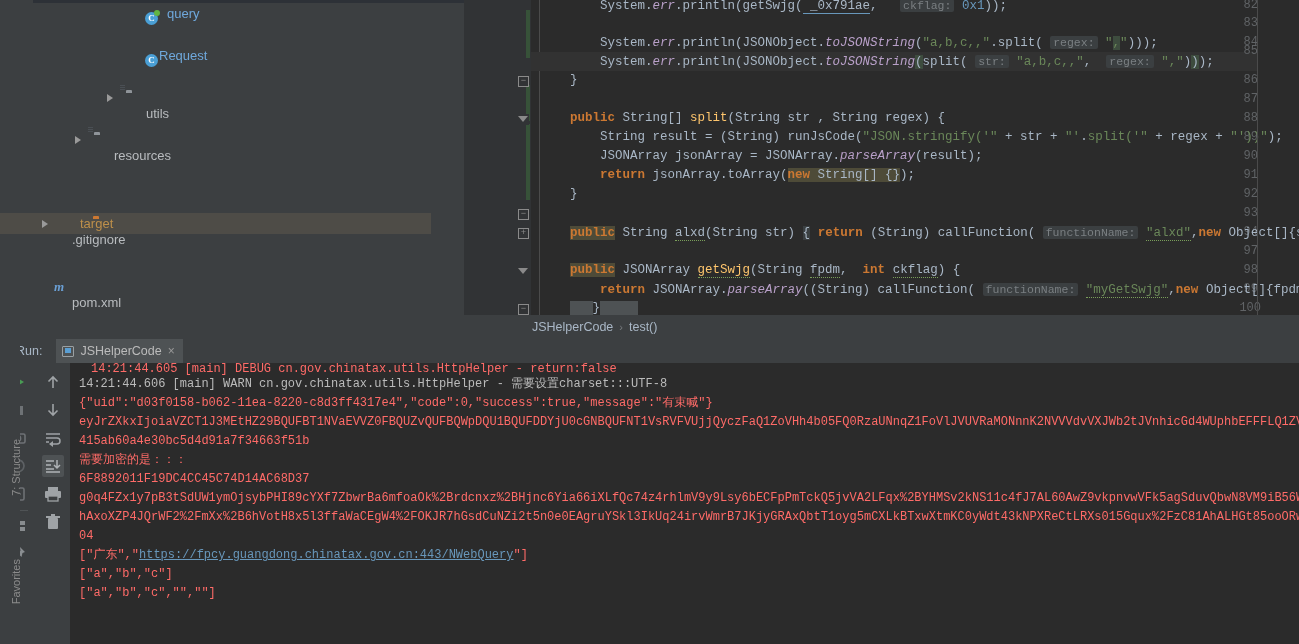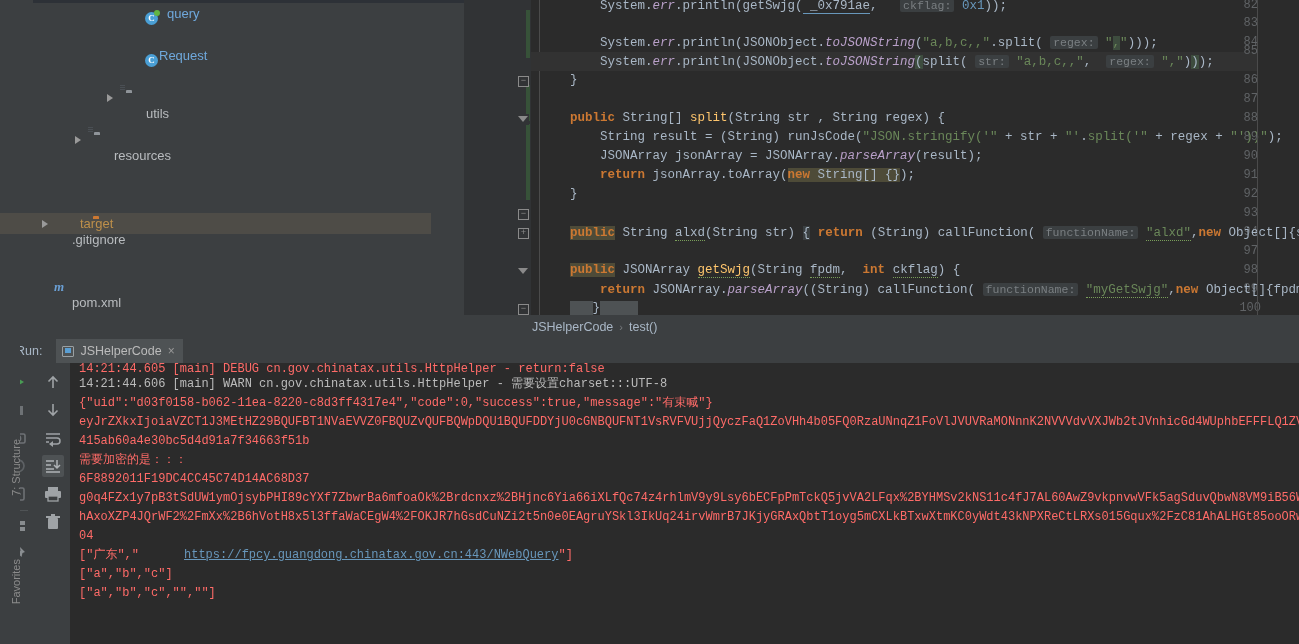--- a/index.html
+++ b/index.html
@@ -151,22 +151,22 @@
   .tb-sel { background:#4e5254; border-radius:2px; }
 
   .console {
     position:absolute; left:70px; top:24px; right:0; bottom:0;
     background:#2b2b2b; overflow:hidden;
     font-family:"Liberation Mono", monospace; font-size:12px;
   }
   .con-line { height:19px; line-height:19px; white-space:pre; padding-left:9px; }
   .c-red { color:#ff6b68; }
   .c-gray { color:#bbbbbb; }
-  .c-link { color:#6897bb; text-decoration:underline;margin-left:45px; }
-  .con-top-clip { height:12px; overflow:hidden; }
+  .c-link { color:#6897bb; text-decoration:underline; }
+  .con-top-clip { height:12px; overflow:hidden;margin-left:12px; }
 
   
   .vtabs { position:absolute; left:0; top:339px; width:20px; height:305px; background:#3c3f41; }
   .vtab {
     position:absolute; left:-18px; writing-mode:vertical-rl; transform:rotate(180deg);
     color:#8c8c8c; font-size:11px; white-space:nowrap;
   }
   .vtab-wrap { position:absolute; left:10px; }
 </style>
 </head>

